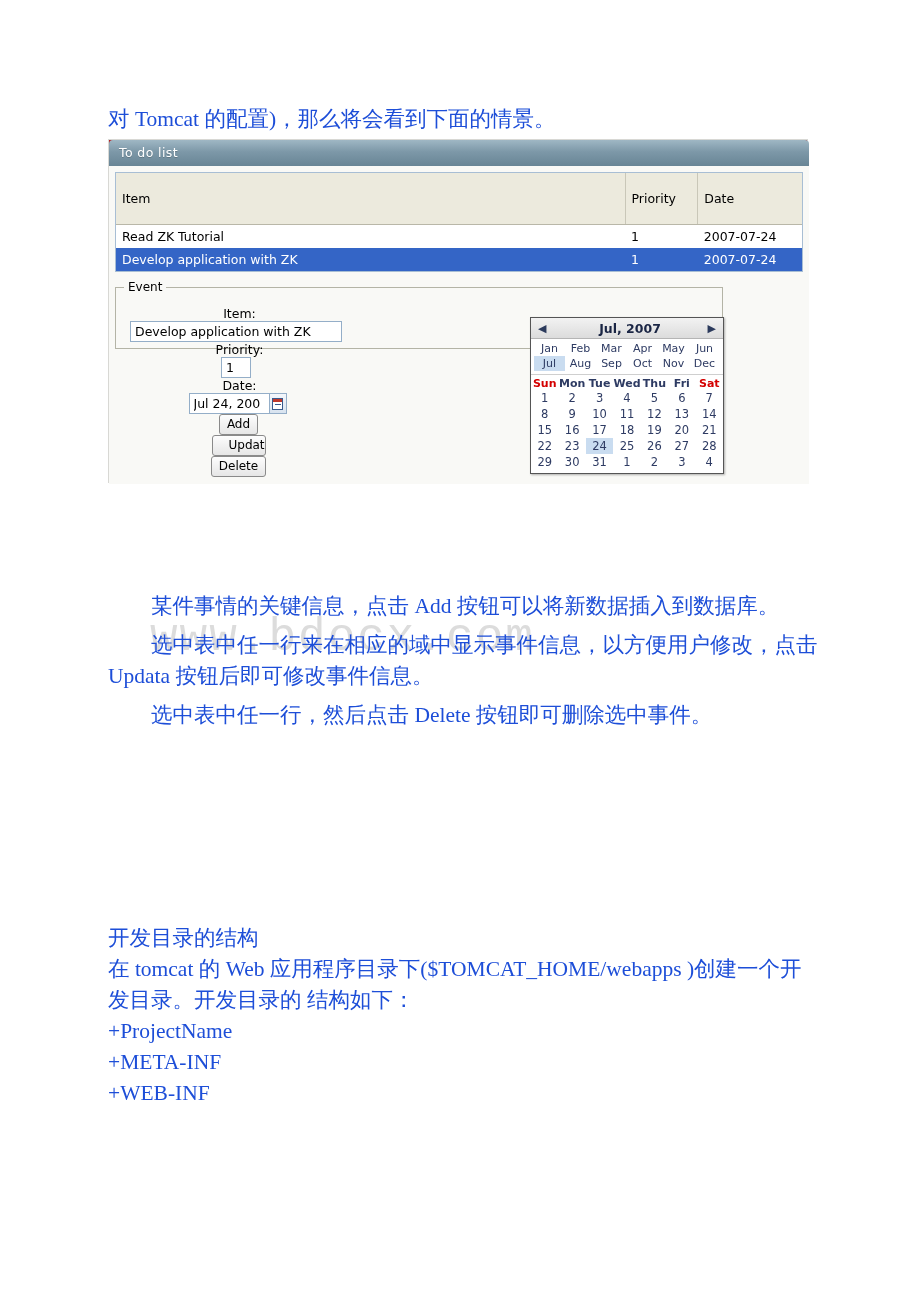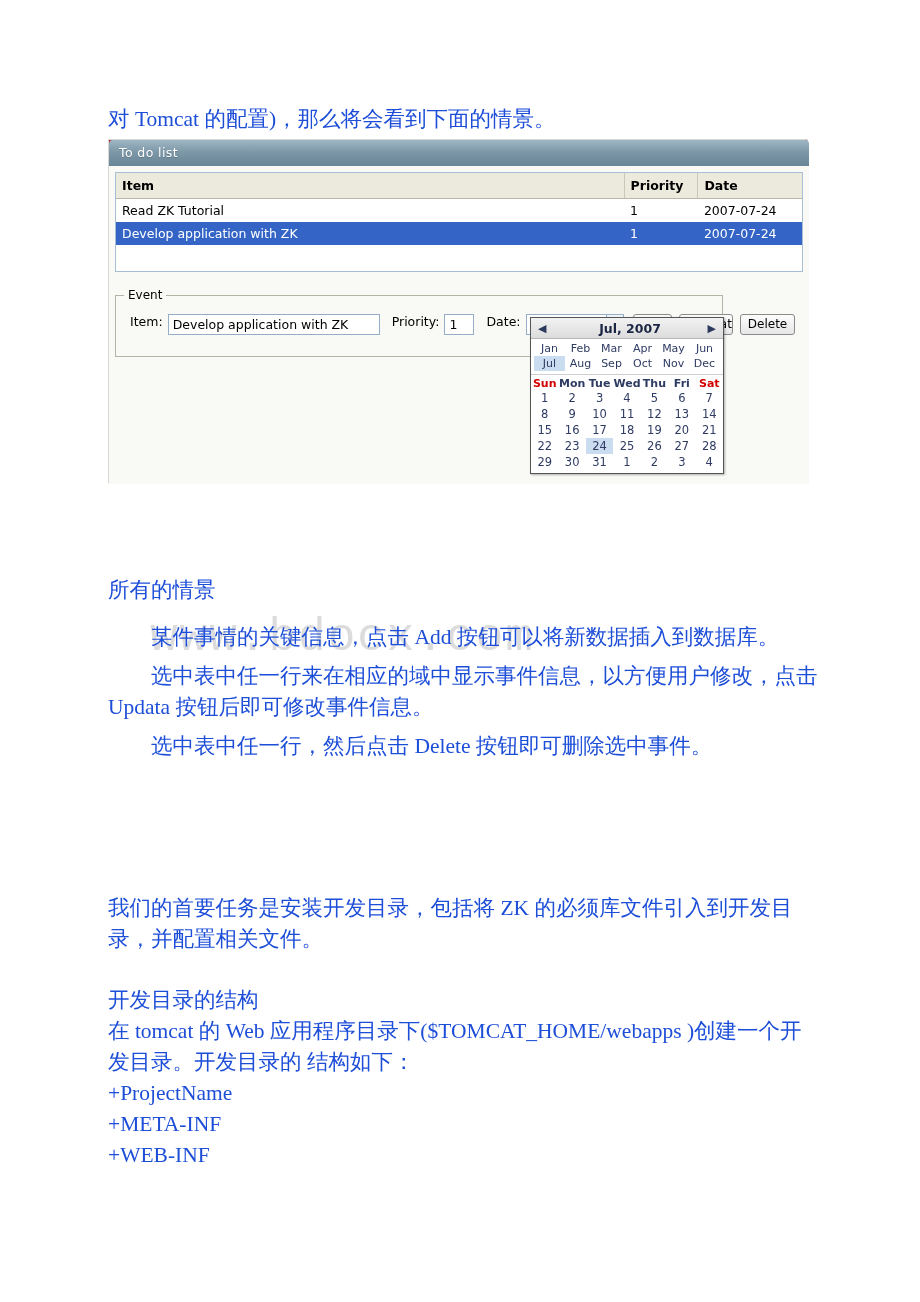--- a/index.html
+++ b/index.html
@@ -109,22 +109,22 @@
   table.zk-table {
     width: 100%;
     border-collapse: collapse;
     font-size: 12.5px;
   }
   table.zk-table th {
     background: #eceadd;
     border-right: 1px solid #c9c7b8;
     border-bottom: 1px solid #b9b7a8;
     text-align: left;
-    font-weight: bold;
-    padding: 3px 6px;
+    font-weight: normal;
+    padding: 16px 6px;
     color: #000;
     height: 19px;
   }
   table.zk-table th:last-child { border-right: none; }
   table.zk-table td {
     padding: 2px 6px;
     color: #000;
     height: 19px;
     border: none;
   }
@@ -132,42 +132,44 @@
     background: #3465c6;
     color: #ffffff;
   }
   .col-item   { width: 560px; }
   .col-prio   { width: 62px; }
   .col-date   { width: 100px; }
   .filler-row td { height: 40px; background: #fff; }
 
   
   .zk-fieldset {
-    margin-top: 23px;
+    margin-top: 15px;
     width: 608px;
     height: 62px;
     border: 1px solid #b4b4a6;
     box-sizing: border-box;
     position: relative;
     background: #f9f9f6;
   }
   .zk-legend {
     position: absolute;
     left: 8px; top: -8px;
     background: #f9f9f6;
     padding: 0 4px;
     font-size: 12px;
     color: #000;
   }
   .zk-formrow {
     position: absolute;
     left: 14px;
     top: 18px;
     display: flex;
+    align-items: center;
     white-space: nowrap;
+    flex-direction: column;
   }
   .flabel {
     font-size: 12.5px;
     color: #000;
     margin-right: 5px;
   }
   .fin {
     border: 1px solid #94aec8;
     background: #ffffff;
     font-family: "DejaVu Sans", sans-serif;
@@ -449,30 +451,28 @@
         <div>31</div>
         <div>1</div>
         <div>2</div>
         <div>3</div>
         <div>4</div>
       </div>
   </div>
 </div>
 
 <div class="doc" style="top:575px">
-  <p class="ptext">所有的情景</p>
   <div class="spacer-md"></div>
   <p class="ptext indent">某件事情的关键信息，点击 Add 按钮可以将新数据插入到数据库。</p>
   <div class="spacer-sm"></div>
   <p class="ptext indent">选中表中任一行来在相应的域中显示事件信息，以方便用户修改，点击 Updata 按钮后即可修改事件信息。</p>
   <div class="spacer-sm"></div>
   <p class="ptext indent">选中表中任一行，然后点击 Delete 按钮即可删除选中事件。</p>
 </div>
 
 <div class="doc" style="top:893px">
-  <p class="ptext">我们的首要任务是安装开发目录，包括将 ZK 的必须库文件引入到开发目录，并配置相关文件。</p>
   <div class="spacer-lg"></div>
   <p class="ptext">开发目录的结构</p>
   <p class="ptext">在 tomcat 的 Web 应用程序目录下($TOMCAT_HOME/webapps )创建一个开发目录。开发目录的 结构如下：</p>
   <p class="ptext">+ProjectName</p>
   <p class="ptext">+META-INF</p>
   <p class="ptext">+WEB-INF</p>
 </div>
 
 </body></html>

